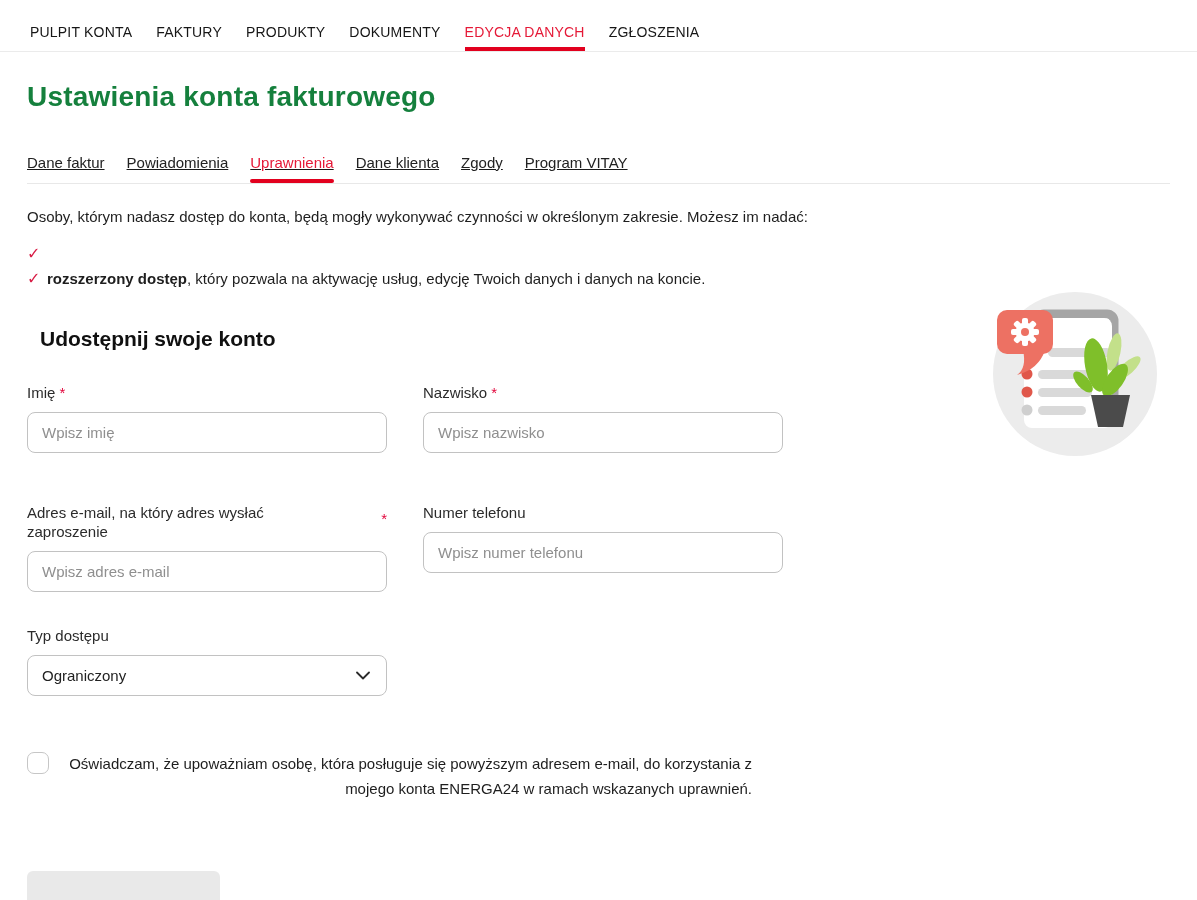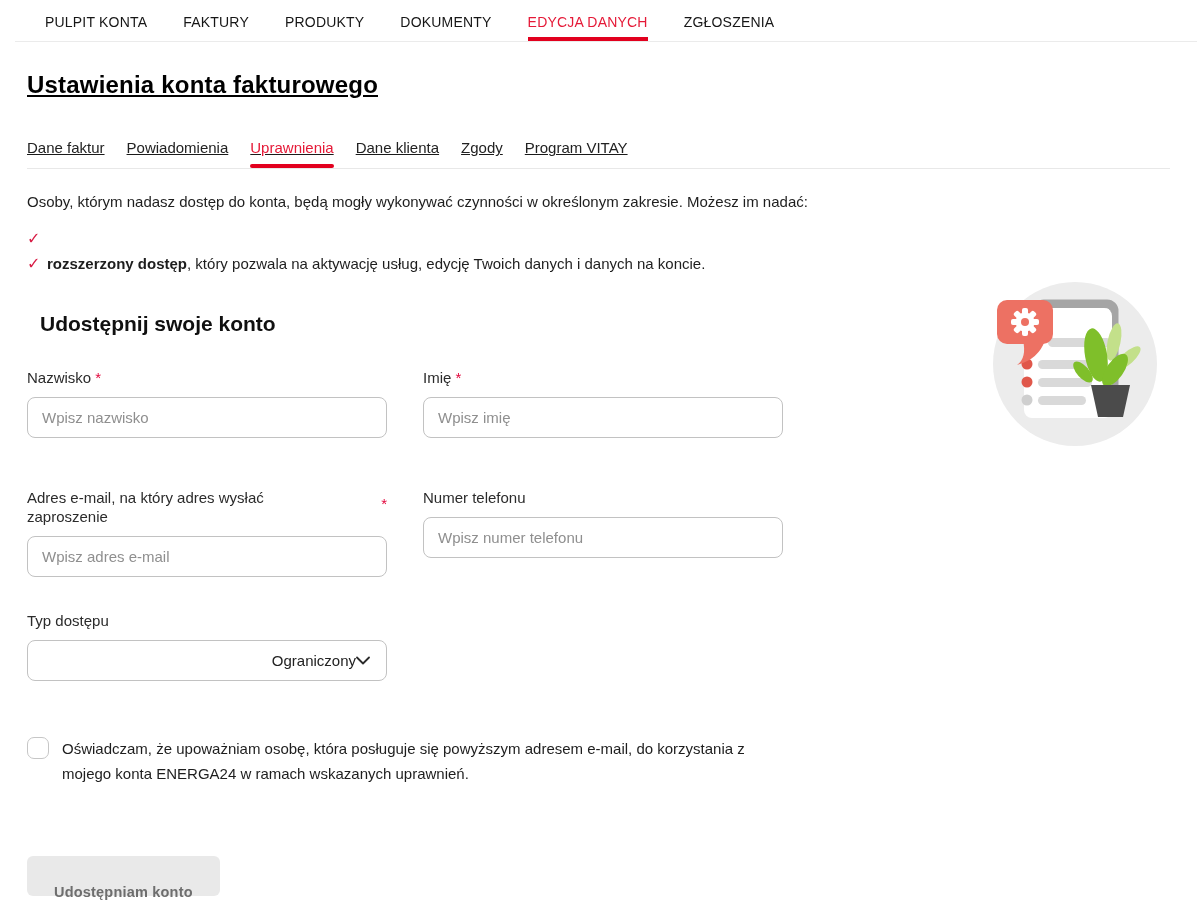--- a/index.html
+++ b/index.html
@@ -1,30 +1,30 @@
 <!DOCTYPE html>
 <html lang="pl"><head>
 <meta charset="utf-8">
 <style>
   * { margin:0; padding:0; box-sizing:border-box; }
   html,body { width:1197px; height:900px; background:#ffffff;
     font-family:"Liberation Sans","DejaVu Sans",sans-serif; color:#1a1a1a; }
 
   
-  .topnav { display:flex; gap:36px; padding:0 0 0 30px; border-bottom:1px solid #ebebeb;margin-left:15px; }
+  .topnav { display:flex; gap:24px; padding:10px 0 0 30px; border-bottom:1px solid #ebebeb; }
   .topnav-item { position:relative; padding:14px 0 11px; font-size:14px; letter-spacing:.2px;
     color:#161616; cursor:pointer; white-space:nowrap; }
   .topnav-item.active { color:#e51937; }
   .topnav-item.active::after { content:""; position:absolute; left:0; right:0; bottom:0;
     height:4px; background:#e2001e; }
 
   
   .main { padding:0 27px; position:relative; }
-  h1.page-title { margin-top:30px; font-size:24px; line-height:1.1; font-weight:bold; color:#000000;
-    letter-spacing:.2px;text-decoration:underline; }
+  h1.page-title { margin-top:30px; font-size:28px; line-height:1.1; font-weight:bold; color:#15803d;
+    letter-spacing:.2px; }
 
   .subtabs { display:flex; gap:22px; margin-top:41px; border-bottom:1px solid #e8e8e8;text-decoration:underline; }
   .subtab { position:relative; padding-bottom:12px; font-size:15px; color:#222; cursor:pointer; white-space:nowrap; }
   .subtab.active { color:#e51937; }
   .subtab.active::after { content:""; position:absolute; left:0; right:0; bottom:0;
     height:4px; border-radius:2px; background:#e2001e; }
 
   .intro { margin-top:24px; font-size:15px; color:#1e1e1e; }
   .intro p { line-height:17px; }
   .bullets { margin-top:16px; }
@@ -44,28 +44,28 @@
   .label-flex { position:relative; }
   .label-flex .label-text { display:inline-block; max-width:300px; }
   .label-flex .req { position:absolute; right:0; top:6px; }
 
   .field input[type=text] { width:100%; height:41px; border:1px solid #c2c2c2; border-radius:8px;
     padding:0 14px; font-size:15px; color:#222; outline:none;
     font-family:"Liberation Sans","DejaVu Sans",sans-serif; }
   .field input::placeholder { color:#8f8f8f; opacity:1; }
 
   .select { width:360px; height:41px; border:1px solid #c2c2c2; border-radius:8px;
-    display:flex; align-items:center; justify-content:flex-end;
+    display:flex; align-items:center; justify-content:space-between;
     padding:0 16px 0 14px; font-size:15px; color:#222; cursor:pointer; }
   .select svg { flex:0 0 auto; }
 
   .consent { margin-top:55px; display:flex; align-items:flex-start; }
   .checkbox { width:22px; height:22px; border:1.5px solid #c6c6c6; border-radius:7px;
     flex:0 0 22px; margin-top:1px; cursor:pointer; background:#fff; }
-  .consent .consent-text { margin-left:13px; font-size:15px; line-height:25px; color:#1e1e1e; max-width:690px; }
+  .consent .consent-text { margin-left:13px; font-size:15px; line-height:25px; color:#1e1e1e; max-width:690px;text-align:right; }
 
   .submit-btn { margin-top:70px; display:inline-block; background:#e9e9e9; color:#6e6e6e;
     font-weight:bold; font-size:14.5px; letter-spacing:.2px; border:none; border-radius:6px;
     padding:16px 27px; height:40px; line-height:40px; cursor:default;
     font-family:"Liberation Sans","DejaVu Sans",sans-serif; }
 
   .illustration { position:absolute; top:210px; right:40px; width:164px; height:164px; }
 </style>
 </head>
 <body>
@@ -106,29 +106,29 @@
       </div>
     </div>
   </div>
 
   <h2 class="section-heading">Udostępnij swoje konto</h2>
 
   
   <div class="form-row row1">
     <div class="field">
       <span class="label">
+        <span>Imię</span> <span class="req">*</span>
+      </span>
+      <input type="text" placeholder="Wpisz imię" style="">
+    </div>
+    <div class="field">
+      <span class="label">
         <span>Nazwisko</span> <span class="req">*</span>
       </span>
       <input type="text" placeholder="Wpisz nazwisko" style="">
-    </div>
-    <div class="field">
-      <span class="label">
-        <span>Imię</span> <span class="req">*</span>
-      </span>
-      <input type="text" placeholder="Wpisz imię" style="">
     </div>
   </div>
 
   
   <div class="form-row row2">
     <div class="field">
       <span class="label label-flex">
         <span class="label-text">Adres e-mail, na który adres wysłać zaproszenie</span>
         <span class="req">*</span>
       </span>

